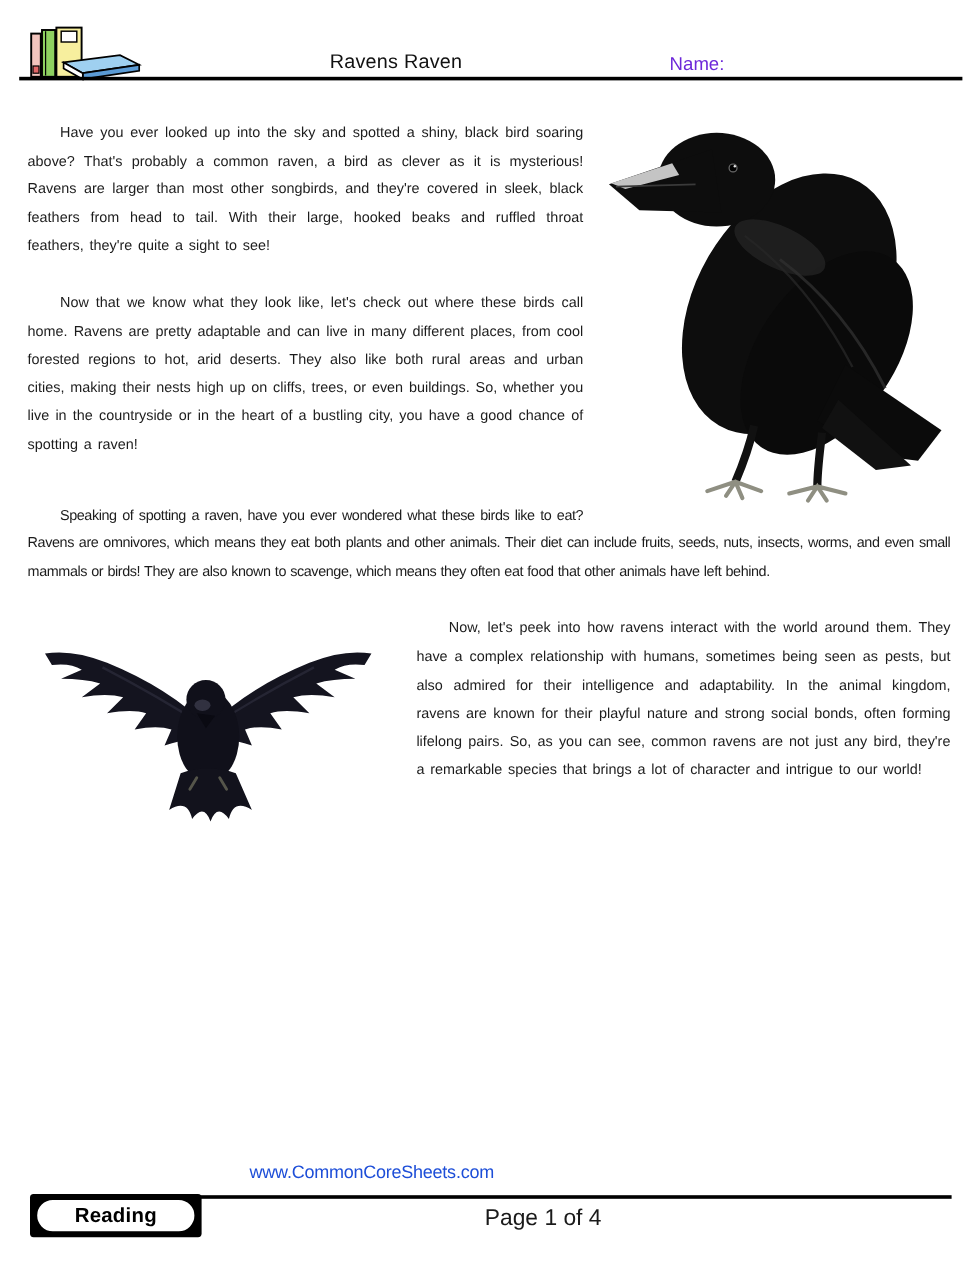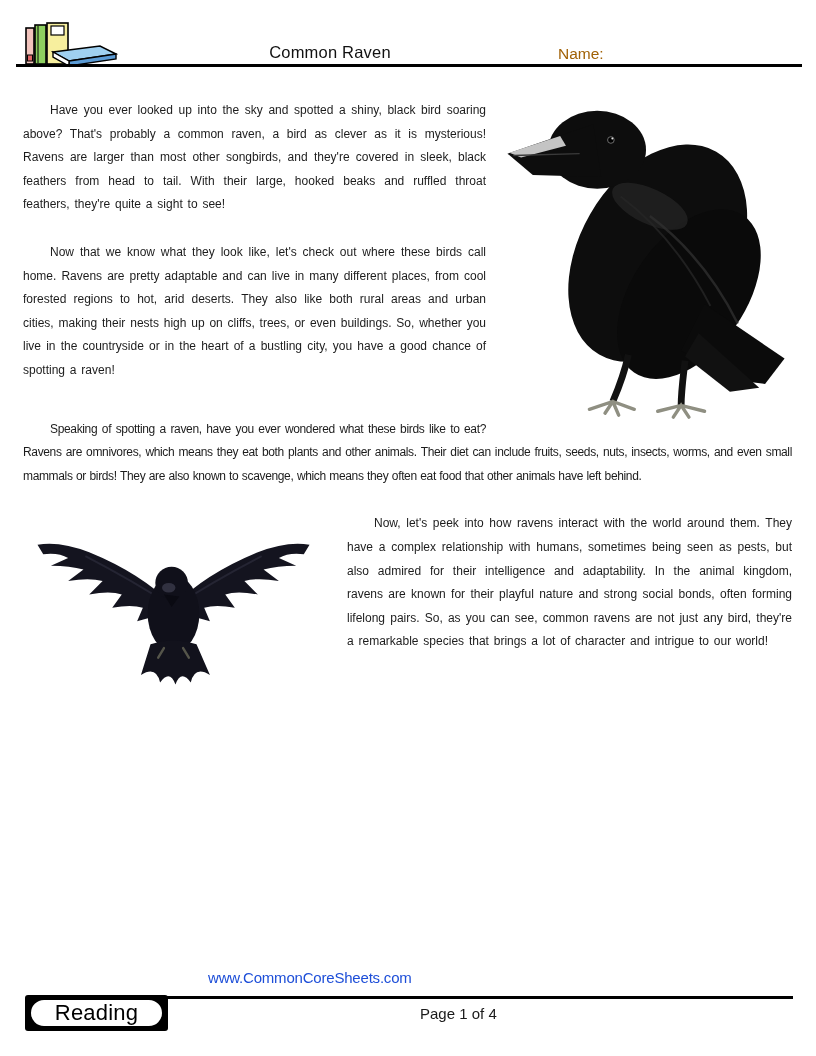--- a/index.html
+++ b/index.html
@@ -13,21 +13,21 @@
   }
   
   .logo{position:absolute;left:20px;top:12px;width:100px;height:58px;}
   .hdr-title{
     position:absolute;left:330px;top:43px;transform:translateX(-50%);
     font-size:16.5px;font-weight:500;letter-spacing:.2px;color:#111;
     white-space:nowrap;
   }
   .hdr-name{
     position:absolute;left:558px;top:45px;
-    font-size:15.5px;color:#a16207;white-space:nowrap;
+    font-size:15.5px;color:#6d28d9;white-space:nowrap;
   }
   .hdr-rule{
     position:absolute;left:16px;right:14px;top:64px;height:3px;background:#000;
   }
   
   .passage{
     position:absolute;left:23px;top:99px;width:769px;
     font-size:12px;line-height:23.6px;
   }
   .passage p{
@@ -53,29 +53,29 @@
     position:absolute;left:167px;right:23px;top:996px;height:2.5px;background:#000;
   }
   .ftr-badge{
     position:absolute;left:25px;top:995px;width:143px;height:36px;
     background:#000;border-radius:3px;
   }
   .ftr-pill{
     position:absolute;left:4px;right:4px;top:3px;bottom:3px;
     background:#fff;border:2.5px solid #000;border-radius:15px;
     display:flex;align-items:center;justify-content:center;
-    font-size:22px;font-weight:normal;color:#000;letter-spacing:.2px;
+    font-size:17px;font-weight:bold;color:#000;letter-spacing:.2px;
   }
   .ftr-site{
     position:absolute;left:176px;top:969px;
     font-size:15px;color:#1d4ed8;letter-spacing:-0.2px;margin-left:32px;
   }
   .ftr-page{
-    position:absolute;left:420px;top:1005px;
-    font-size:15px;color:#1a1a1a;
+    position:absolute;left:404px;top:1005px;
+    font-size:19px;color:#1a1a1a;
   }
 </style>
 </head>
 <body>
 
 <div class="page">
 
   <span class="logo">
     <svg viewBox="0 0 100 58" xmlns="http://www.w3.org/2000/svg">
 
@@ -86,21 +86,21 @@
       <line x1="18" y1="14" x2="18" y2="51" stroke="#000" stroke-width="1"></line>
 
       <rect x="27" y="11" width="21" height="41" fill="#f7ef9e" stroke="#000" stroke-width="1.6"></rect>
       <rect x="31" y="14" width="13" height="9" fill="#ffffff" stroke="#000" stroke-width="1.2"></rect>
 
       <polygon points="33,40 80,34 96,42 49,49" fill="#9fd0f0" stroke="#000" stroke-width="1.4"></polygon>
       <polygon points="49,49 96,42 96,47 49,54" fill="#5b9bd5" stroke="#000" stroke-width="1.4"></polygon>
       <polygon points="33,40 49,49 49,54 33,45" fill="#ffffff" stroke="#000" stroke-width="1.4"></polygon>
     </svg>
   </span>
-  <div class="hdr-title">Common Raven</div>
+  <div class="hdr-title">Ravens Raven</div>
   <div class="hdr-name">Name:</div>
   <div class="hdr-rule"></div>
 
   <div class="passage">
 
     <p>
       <span class="fig fig-standing">
         <svg viewBox="0 0 292 330" xmlns="http://www.w3.org/2000/svg">
 
           <ellipse cx="158" cy="158" rx="80" ry="120" transform="rotate(30 158 158)" fill="#0d0d0d"></ellipse>

